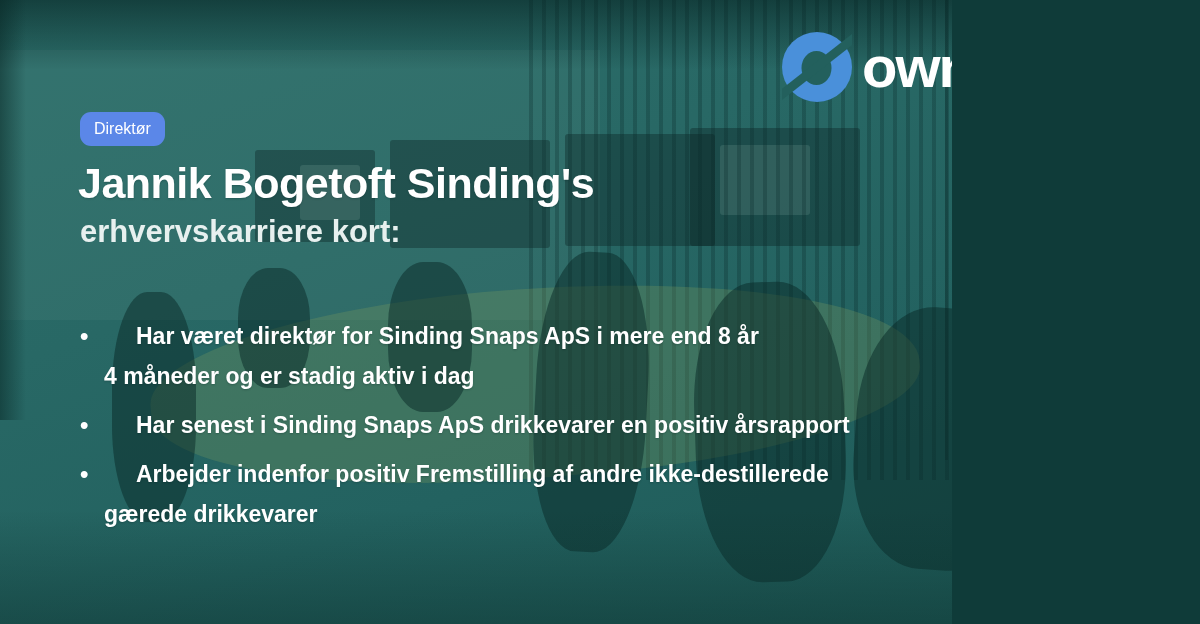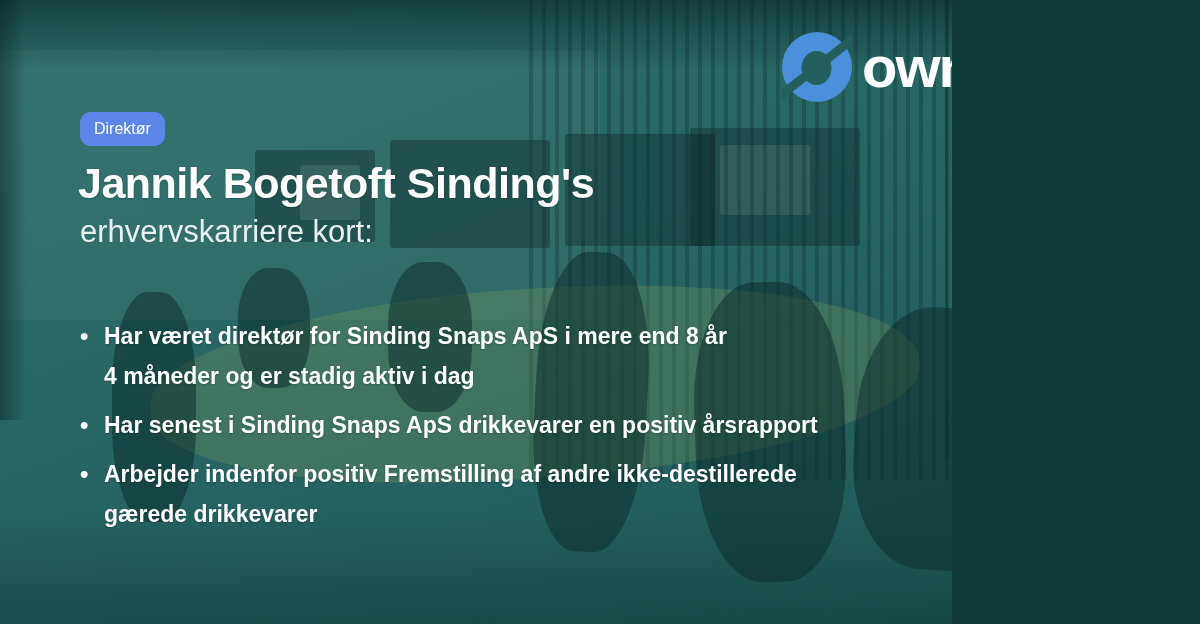--- a/index.html
+++ b/index.html
@@ -67,30 +67,30 @@
     background:#5b87e8;color:#ffffff;border-radius:11px;
     font-size:16px;font-weight:400;line-height:34px;padding:0 14px;
   }
   .title{
     position:absolute;left:78px;top:158px;margin:0;
     color:#ffffff;font-size:43px;font-weight:700;letter-spacing:-.5px;line-height:50px;
     text-shadow:0 1px 2px rgba(0,30,30,.25);
   }
   .subtitle{
     position:absolute;left:80px;top:212px;
-    color:#e7f0ef;font-size:31px;font-weight:400;line-height:40px;
+    color:#e7f0ef;font-size:31px;font-weight:700;line-height:40px;
   }
   .bullets{
     position:absolute;left:80px;top:316px;width:900px;
     margin:0;padding:0;list-style:none;
   }
   .bullet{position:relative;padding-left:24px;margin-bottom:9px;
     color:#ffffff;font-size:23px;font-weight:700;line-height:40px;}
   .bullet .dot{position:absolute;left:0;top:0;font-size:24px;}
-  .bullet .bullet-text{white-space:pre-line;text-shadow:0 1px 2px rgba(0,30,30,.25);}
+  .bullet .bullet-text{white-space:pre-line;text-shadow:0 1px 2px rgba(0,30,30,.25);margin-left:32px;}
   
   .corner-triangle{
     position:absolute;left:978px;top:406px;width:222px;height:218px;
     background:#6f9ff2;
     clip-path:polygon(100% 0,100% 100%,0 100%);
   }
   .cursor-svg{position:absolute;left:1075px;top:500px;width:125px;height:124px;}
 </style>
 </head>
 <body>

